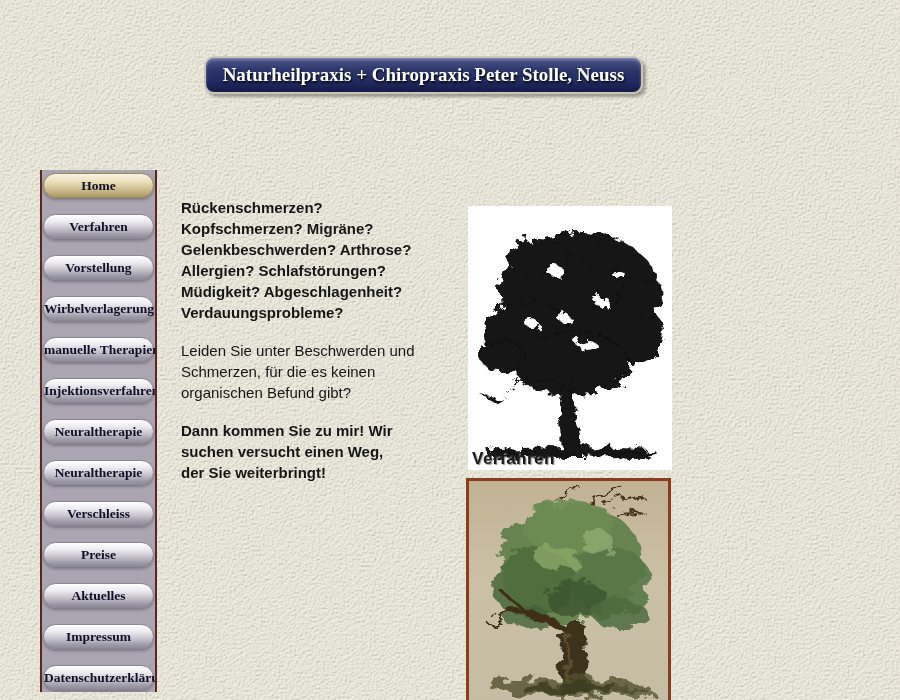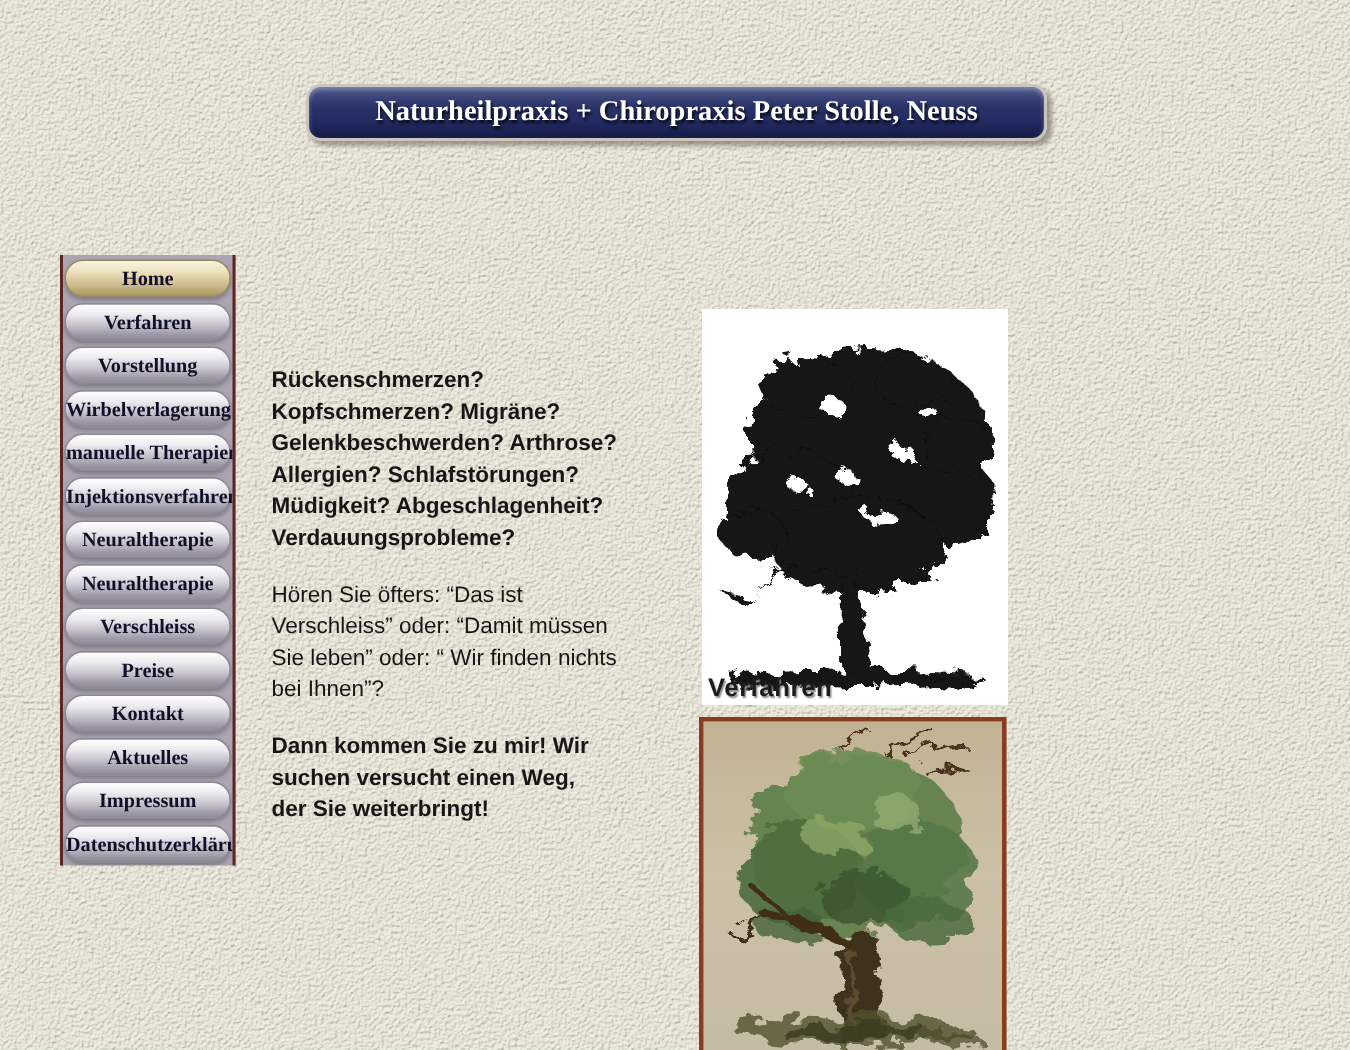--- a/index.html
+++ b/index.html
@@ -6,46 +6,46 @@
     --page-bg:#e9e7da; --banner-navy:#232c63; --banner-border:#cbc5b9; --banner-text:#ffffff;
     --sidebar-strip:#aaa5b1; --sidebar-border-maroon:#5e2424; --button-text:#101028;
     --active-gold:#d3c295; --painting-border:#8b3c1e; --text:#161616;
   }
   html,body{margin:0;padding:0;}
   .page{position:relative;width:900px;height:700px;overflow:hidden;background:var(--page-bg,#e9e7da);
         font-family:"Liberation Sans",sans-serif;}
   .bg-texture{position:absolute;left:0;top:0;z-index:0;opacity:.5;pointer-events:none;}
 
   
-  .banner{position:absolute;left:204px;top:56px;width:494px;height:38px;box-sizing:border-box;z-index:2;
+  .banner{position:absolute;left:204px;top:56px;width:439px;height:38px;box-sizing:border-box;z-index:2;
     border:2px solid var(--banner-border,#cbc5b9);border-radius:10px;
     background:linear-gradient(180deg,#4d5787 0%,#2b3468 38%,var(--banner-navy,#232c63) 65%,#141b48 100%);
     box-shadow:3px 3px 3px rgba(110,105,95,.6), inset 0 2px 3px rgba(170,180,230,.5);
     display:flex;align-items:center;justify-content:center;}
   .banner-text{font-family:"Liberation Serif",serif;font-weight:bold;font-size:19px;
     color:var(--banner-text,#fff);text-shadow:1px 2px 2px rgba(0,0,0,.85);white-space:nowrap;}
 
   
   .sidebar{position:absolute;left:40px;top:170px;width:117px;box-sizing:border-box;z-index:2;
     background:var(--sidebar-strip,#aaa5b1);
     border-left:2px solid var(--sidebar-border-maroon,#5e2424);
     border-right:2px solid var(--sidebar-border-maroon,#5e2424);
     padding:3px 1px 2px;overflow:hidden;}
-  .nav-btn{display:block;height:25px;line-height:24px;margin:0 auto 4px;width:111px;box-sizing:border-box;
+  .nav-btn{display:block;height:25px;line-height:24px;margin:0 auto 16px;width:111px;box-sizing:border-box;
     border:1px solid #8a8894;border-radius:13px;text-align:center;cursor:pointer;
     font-family:"Liberation Serif",serif;font-weight:bold;font-size:13.5px;color:var(--button-text,#101028);
     background:linear-gradient(180deg,#ffffff 0%,#ebeaee 30%,#c3c0ca 62%,#9e9aa7 86%,#8f8b99 100%);
     box-shadow:0 2px 3px rgba(60,55,70,.4);white-space:nowrap;text-decoration:none;}
   .nav-btn:last-child{margin-bottom:0;}
   .nav-btn.active{border-color:#97895e;
     background:linear-gradient(180deg,#f8f3e2 0%,#eee3c0 30%,var(--active-gold,#d3c295) 62%,#ab9a66 100%);}
 
   
   .main{position:absolute;left:181px;top:197px;width:268px;z-index:1;color:var(--text,#161616);
-    font-size:15px;line-height:21px;margin-top:46px;}
+    font-size:15px;line-height:21px;}
   .main p{margin:0 0 17px;white-space:pre-line;}
   .main p.bold{font-weight:bold;}
 
   
   .img-verfahren{position:absolute;left:468px;top:206px;width:204px;height:264px;background:#ffffff;
     z-index:2;cursor:pointer;}
   .img-verfahren svg{display:block;}
   .img-caption{position:absolute;left:4px;bottom:1px;font-weight:bold;font-size:17px;color:#1b1b1b;
     text-shadow:1px 1px 1px #8d8d8d;letter-spacing:.5px;}
   .img-painting{position:absolute;left:466px;top:478px;width:205px;height:232px;box-sizing:border-box;
@@ -96,44 +96,40 @@
       <a class="nav-btn">
       <span>Neuraltherapie</span>
     </a>
       <a class="nav-btn">
       <span>Verschleiss</span>
     </a>
       <a class="nav-btn">
       <span>Preise</span>
     </a>
       <a class="nav-btn">
-      <span>Kontakt</span>
-    </a>
-      <a class="nav-btn">
       <span>Aktuelles</span>
     </a>
       <a class="nav-btn">
       <span>Impressum</span>
     </a>
       <a class="nav-btn">
       <span>Datenschutzerklärung</span>
     </a>
     </nav>
 
   <main class="main">
     <p class="bold">Rückenschmerzen?
 Kopfschmerzen? Migräne?
 Gelenkbeschwerden? Arthrose?
 Allergien? Schlafstörungen?
 Müdigkeit? Abgeschlagenheit?
 Verdauungsprobleme?</p>
-    <p>Hören Sie öfters: “Das ist
-Verschleiss” oder: “Damit müssen
-Sie leben” oder: “ Wir finden nichts
-bei Ihnen”?</p>
+    <p>Leiden Sie unter Beschwerden und
+Schmerzen, für die es keinen
+organischen Befund gibt?</p>
     <p class="bold">Dann kommen Sie zu mir! Wir
 suchen versucht einen Weg,
 der Sie weiterbringt!</p>
   </main>
 
   <div class="img-verfahren">
     <svg width="204" height="264" viewBox="0 0 204 264" aria-hidden="true">
       <defs>
         <filter id="ink" x="-25%" y="-25%" width="150%" height="150%">
           <feTurbulence type="fractalNoise" baseFrequency="0.09" numOctaves="5" seed="11" result="t"></feTurbulence>

